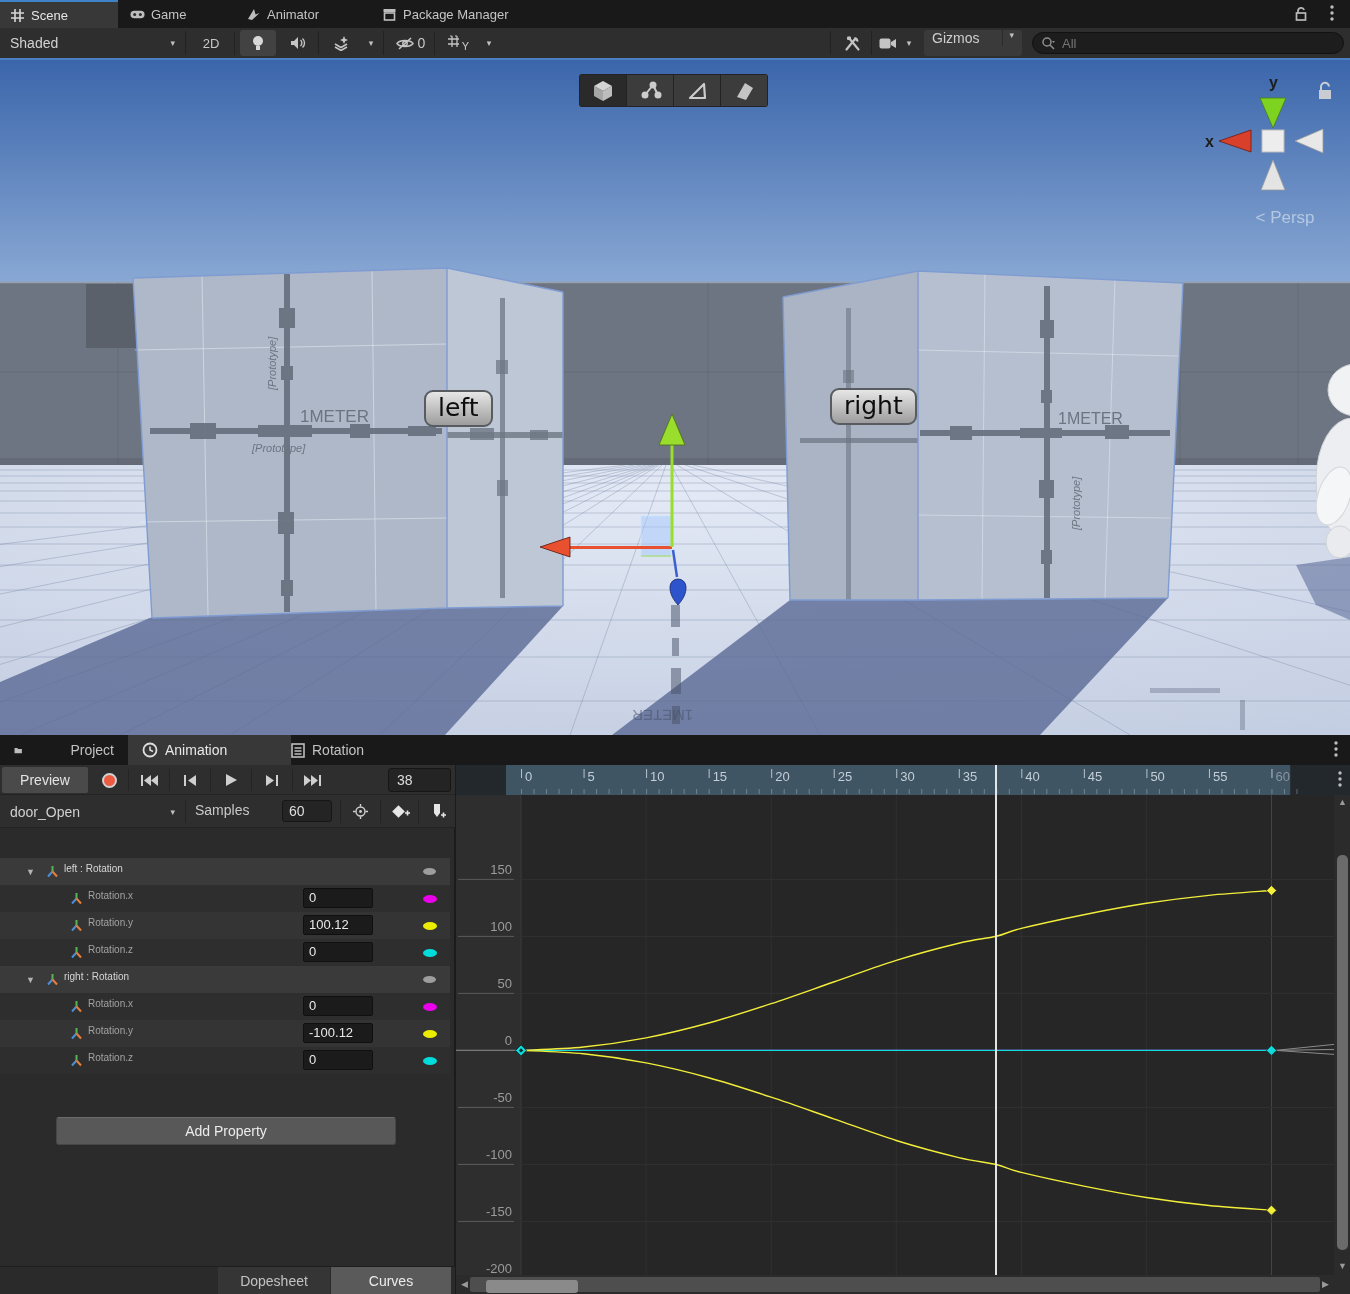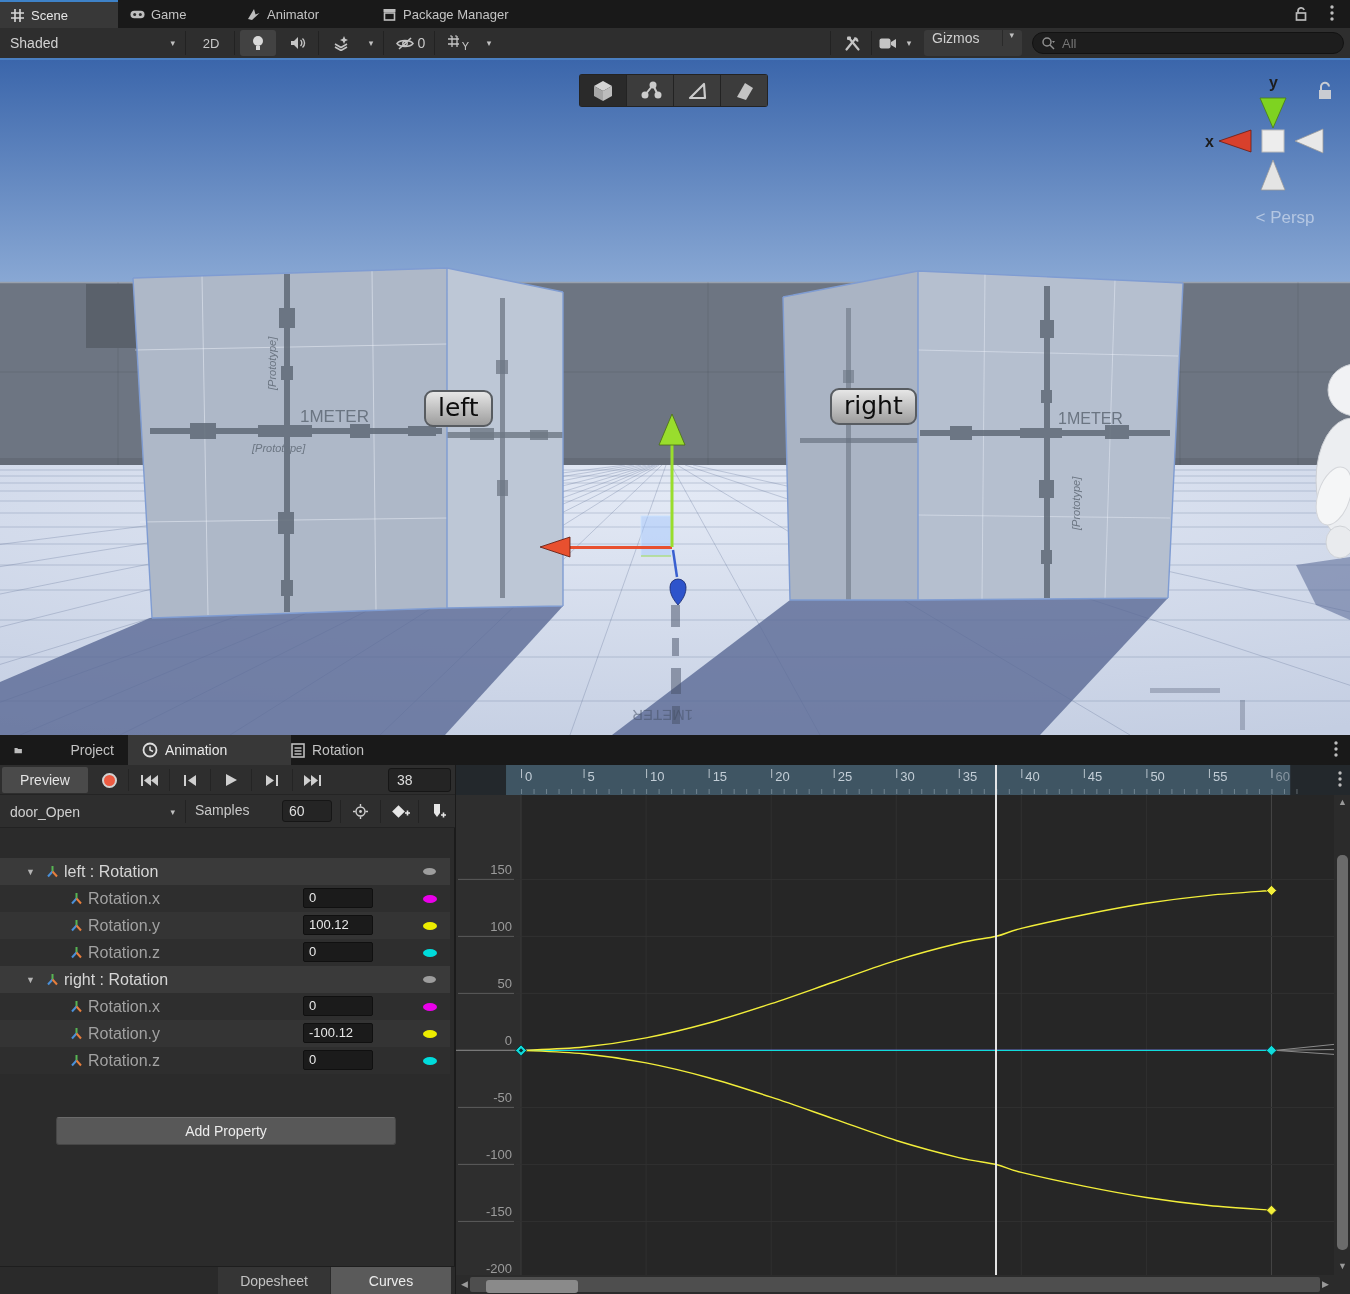--- a/index.html
+++ b/index.html
@@ -58,21 +58,21 @@
   #clip-dd { position:absolute; left:0; top:0; width:185px; height:33px; display:flex; align-items:center; font-size:14px; color:#d0d0d0; padding:0 10px; }
   #clip-dd .caret { margin-left:auto; }
   #samples-label { position:absolute; left:195px; top:7px; font-size:14px; color:#c8c8c8; }
   #samples-field { position:absolute; left:282px; top:5px; width:50px; height:22px; background:#242424; border:1px solid #161616; border-radius:3px; color:#dedede; font-size:14px; padding:0 6px; font-family:"Liberation Sans",sans-serif; }
   .r2btn { position:absolute; top:2px; width:36px; height:28px; display:flex; align-items:center; justify-content:center; }
   .r2sep { position:absolute; top:5px; width:1px; height:23px; background:#232323; }
 
   #prop-list { position:absolute; left:0; top:93px; width:455px; height:408px; }
   .prow { position:absolute; left:0; width:450px; height:27px; }
   .prow .fold { position:absolute; left:26px; top:9px; font-size:9px; color:#b4b4b4; }
-  .prow .plabel { position:absolute; top:5px; font-size:16px; }
+  .prow .plabel { position:absolute; top:5px; font-size:10px; }
   .prow .pval { position:absolute; left:303px; top:3px; width:70px; height:20px; background:#1b1b1b; border:1px solid #101010; border-radius:2px; color:#e8e8e8; font-size:13px; padding:1px 5px; }
   .prow .pdot { position:absolute; left:423px; top:10px; width:14px; height:8px; border-radius:50%; }
   .picon { position:absolute; top:7px; width:13px; height:13px; }
 
   #add-prop-btn { position:absolute; left:56px; top:352px; width:340px; height:28px; background:#585858; border:1px solid #464646; border-top-color:#6a6a6a; border-radius:3px; color:#ececec; font-size:14px; display:flex; align-items:center; justify-content:center; }
 
   #bl-tabs { position:absolute; left:0; top:501px; width:455px; height:28px; background:#2a2a2a; border-top:1px solid #1e1e1e; }
   .bltab { position:absolute; top:0; height:28px; display:flex; align-items:center; justify-content:center; font-size:14px; }
   #tab-dopesheet { left:218px; width:112px; background:#353535; color:#c2c2c2; }
   #tab-curves { left:331px; width:120px; background:#5a5a5a; color:#ececec; }

